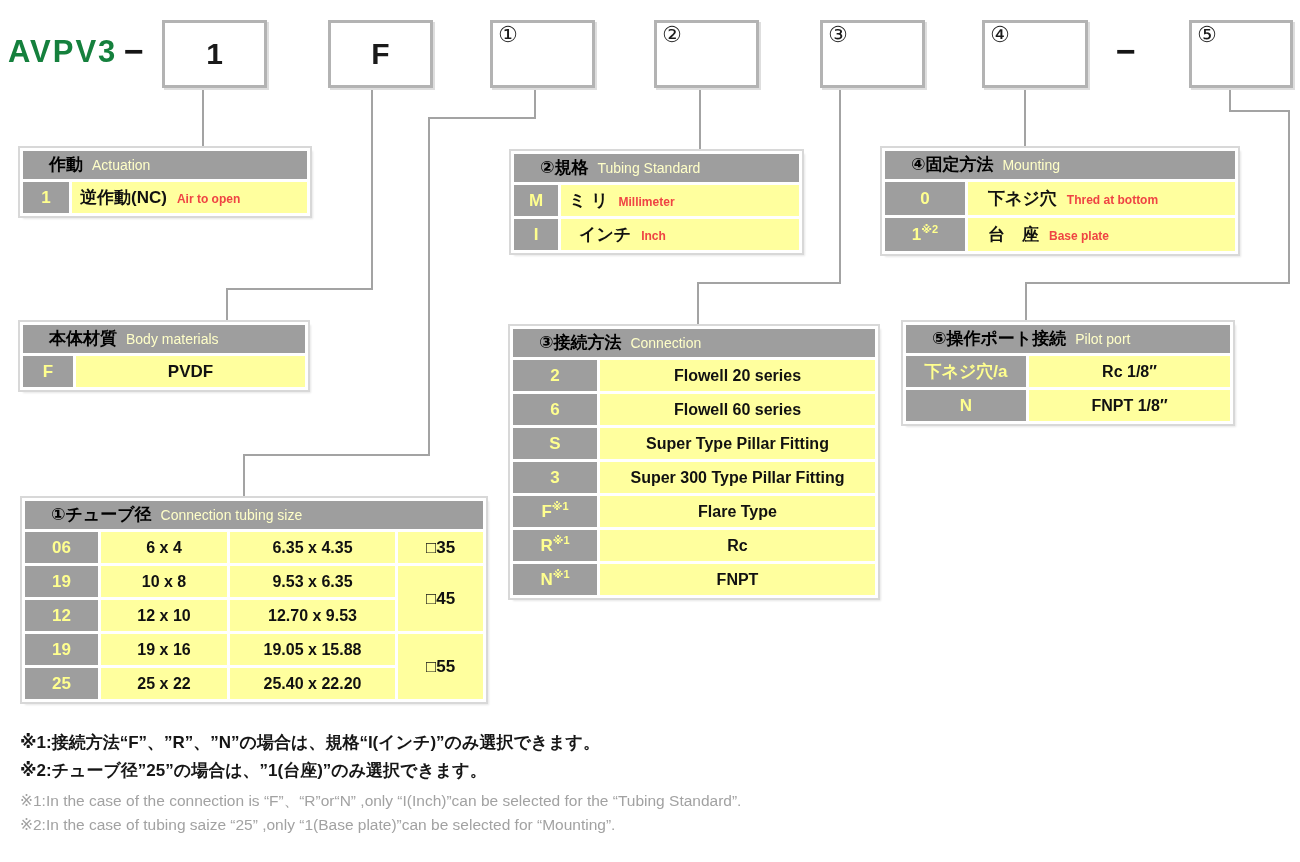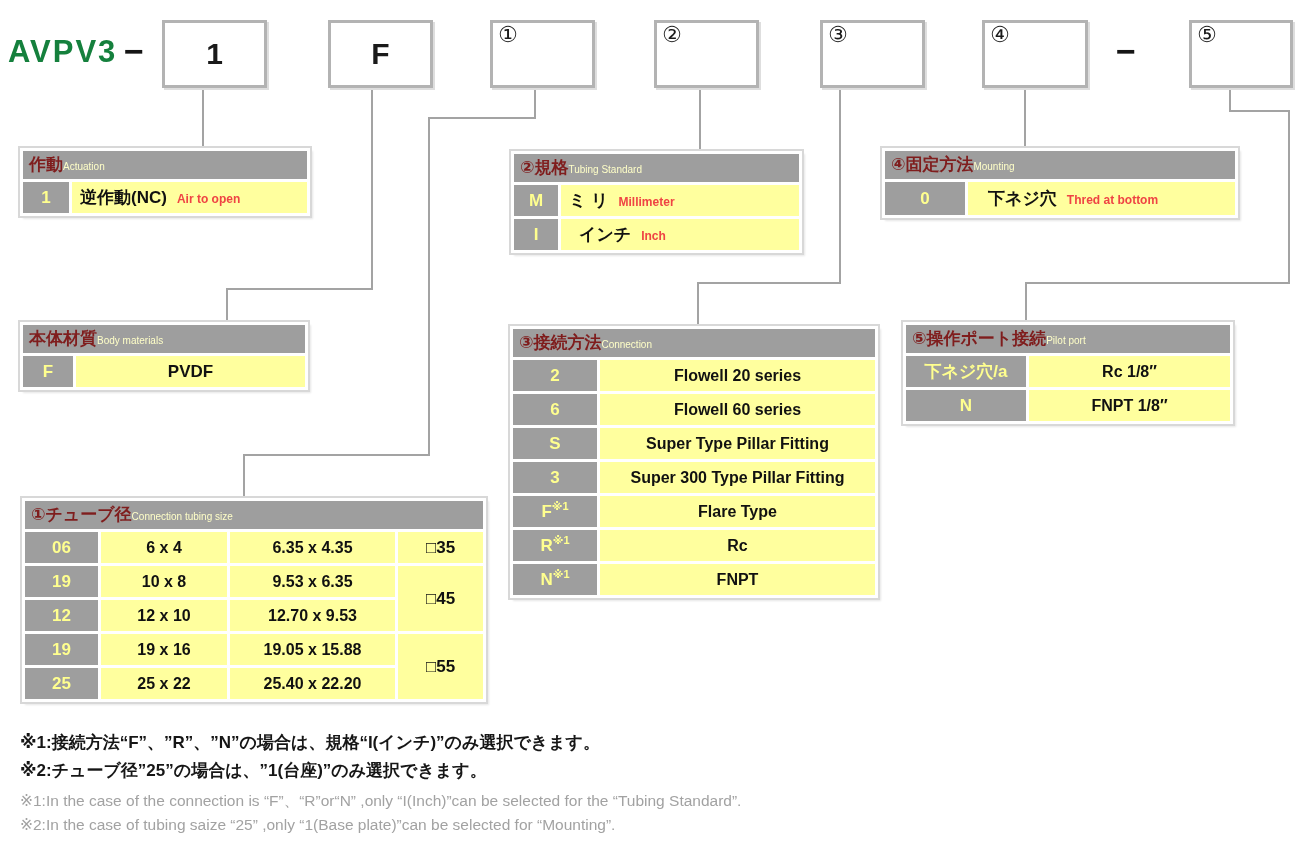--- a/index.html
+++ b/index.html
@@ -14,22 +14,22 @@
   .code-box { position:absolute; top:20px; height:62px; width:99px; border:3px solid #b3b3b3; background:#fff; box-shadow:2px 2px 0 #dedede; }
   .code-box .boxval { position:absolute; inset:0; display:flex; align-items:center; justify-content:center; font-size:30px; font-weight:bold; color:#1a1a1a; }
   .code-box .badge { position:absolute; top:0; left:5px; font-size:22px; line-height:24px; color:#1a1a1a; }
 
   
   svg.connectors { position:absolute; left:0; top:0; pointer-events:none; }
 
   
   table.spec { position:absolute; border-collapse:separate; border-spacing:3px; background:#fff; outline:2px solid #d8d8d8; box-shadow:3px 3px 2px #e6e6e6; table-layout:fixed; }
   table.spec th { background:#9e9e9e; height:25px; text-align:left; padding:1px 6px 2px 6px; white-space:nowrap; }
-  .tjp { color:#7f1d1d; font-size:17px; font-weight:bold; }
-  .ten { color:#ffffc8; font-size:10px; font-weight:normal; }
+  .tjp { color:#000000; font-size:17px; font-weight:bold;margin-left:20px; }
+  .ten { color:#ffffc8; font-size:14px; font-weight:normal; padding-left:9px; }
   td.code { background:#9e9e9e; color:#ffff8f; font-weight:bold; text-align:center; font-size:17px; height:29px; white-space:nowrap; }
   td.val  { background:#ffff9e; color:#111; height:29px; padding:0 8px; white-space:nowrap; }
   td.val.center { text-align:center; font-weight:bold; font-size:16px; padding:0 2px; }
   .vjp { font-weight:bold; font-size:17px; color:#111; }
   .ven { color:#ef4444; font-size:12px; padding-left:10px; font-weight:bold; }
   sup.fn { font-size:11px; vertical-align:super; line-height:0; }
   td.rowspan { text-align:center; font-weight:bold; font-size:17px; }
 
   
   .fn-jp { position:absolute; left:20px; font-size:17px; font-weight:bold; color:#161616; white-space:nowrap; }
@@ -126,20 +126,24 @@
     <thead>
       <tr>
           <th colspan="2"><span class="tjp">④固定方法</span><span class="ten">Mounting</span></th>
         </tr>
     </thead>
     <tbody>
       <tr>
         <td class="code" style="height:31px;">0</td>
         <td class="val" style="padding-left:20px;height:31px;"><span class="vjp">下ネジ穴</span><span class="ven">Thred at bottom</span></td>
       </tr>
+      <tr>
+        <td class="code" style="height:31px;"><span>1</span><sup class="fn">※2</sup></td>
+        <td class="val" style="padding-left:20px;height:31px;"><span class="vjp">台　座</span><span class="ven">Base plate</span></td>
+      </tr>
     </tbody>
   </table>
 
   <table class="spec" style="left:20px;top:322px;width:288px;">
     <colgroup>
         <col style="width:50px;">
         <col>
       </colgroup>
     <thead>
       <tr>

